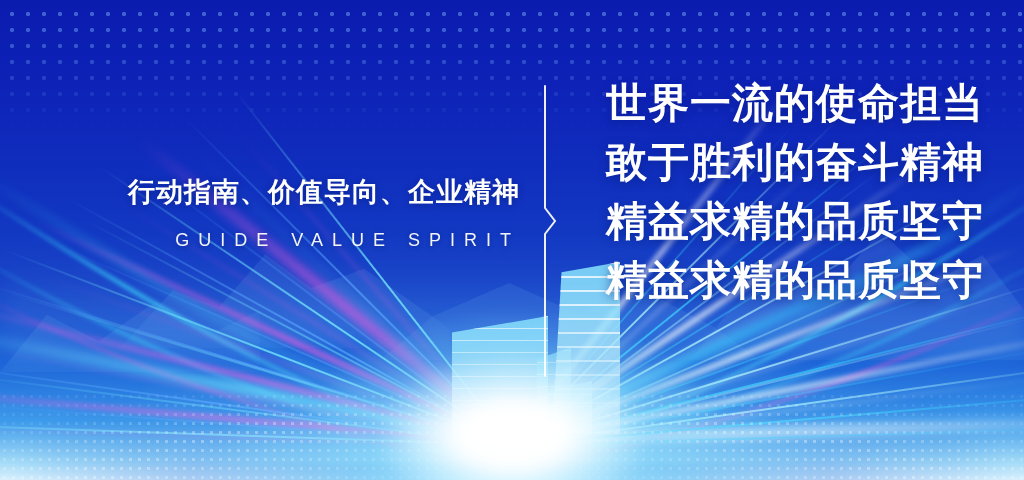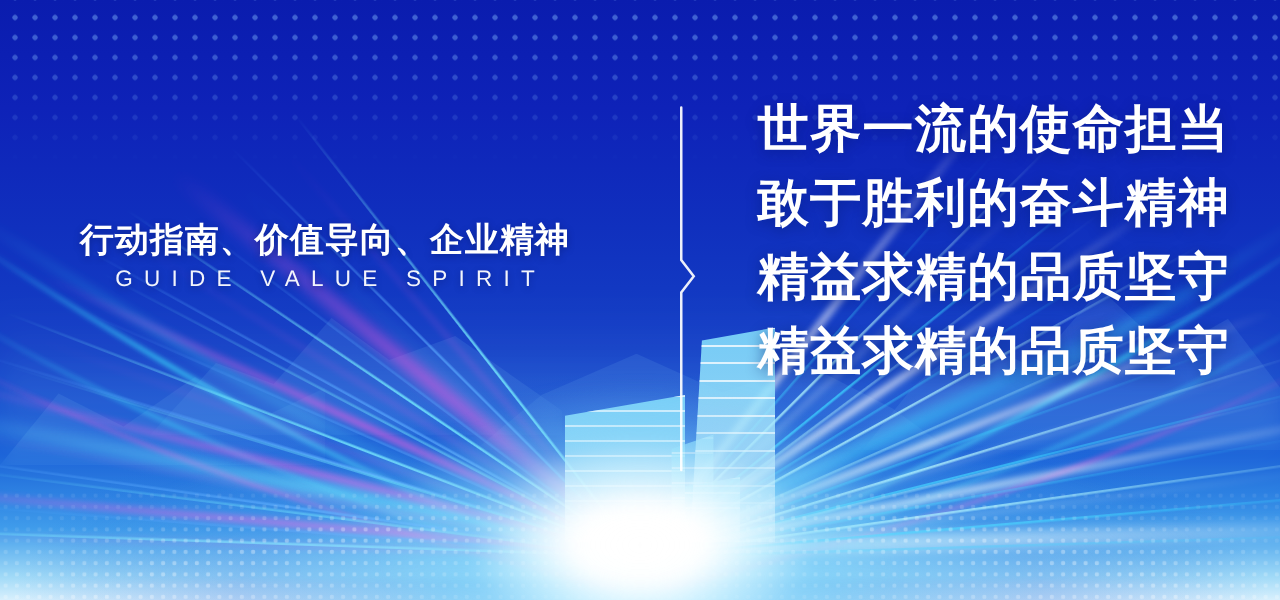--- a/index.html
+++ b/index.html
@@ -207,33 +207,33 @@
     left: 543px; top: 86px;
     width: 18px; height: 290px;
   }
   #divider svg { display: block; overflow: visible; }
 
   
   #left-text {
     position: absolute;
     left: 0; top: 176px;
     width: 520px;
-    text-align: center;
+    text-align: right;
   }
   #left-title {
     color: #ffffff;
     font-size: 27px;
     font-weight: 700;
     letter-spacing: 1px;
     line-height: 1.25;
     text-shadow: 0 1px 6px rgba(0,20,90,0.45);
     white-space: nowrap;
   }
   #left-subtitle {
-    margin-top: 3px;
+    margin-top: 20px;
     color: rgba(255,255,255,0.95);
     font-size: 18px;
     font-weight: 400;
     letter-spacing: 9px;
     text-indent: 9px;
     white-space: nowrap;
     text-shadow: 0 1px 5px rgba(0,20,90,0.40);
   }
 
   #right-text {

